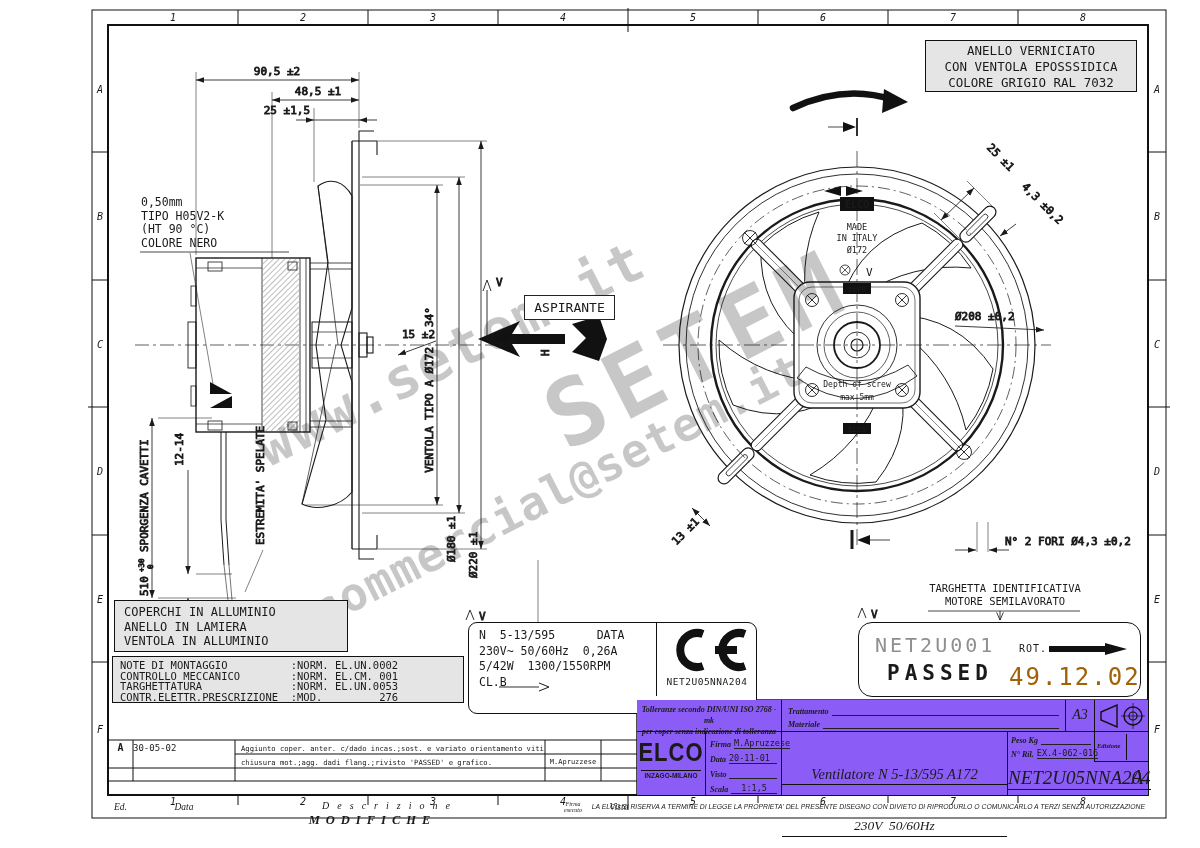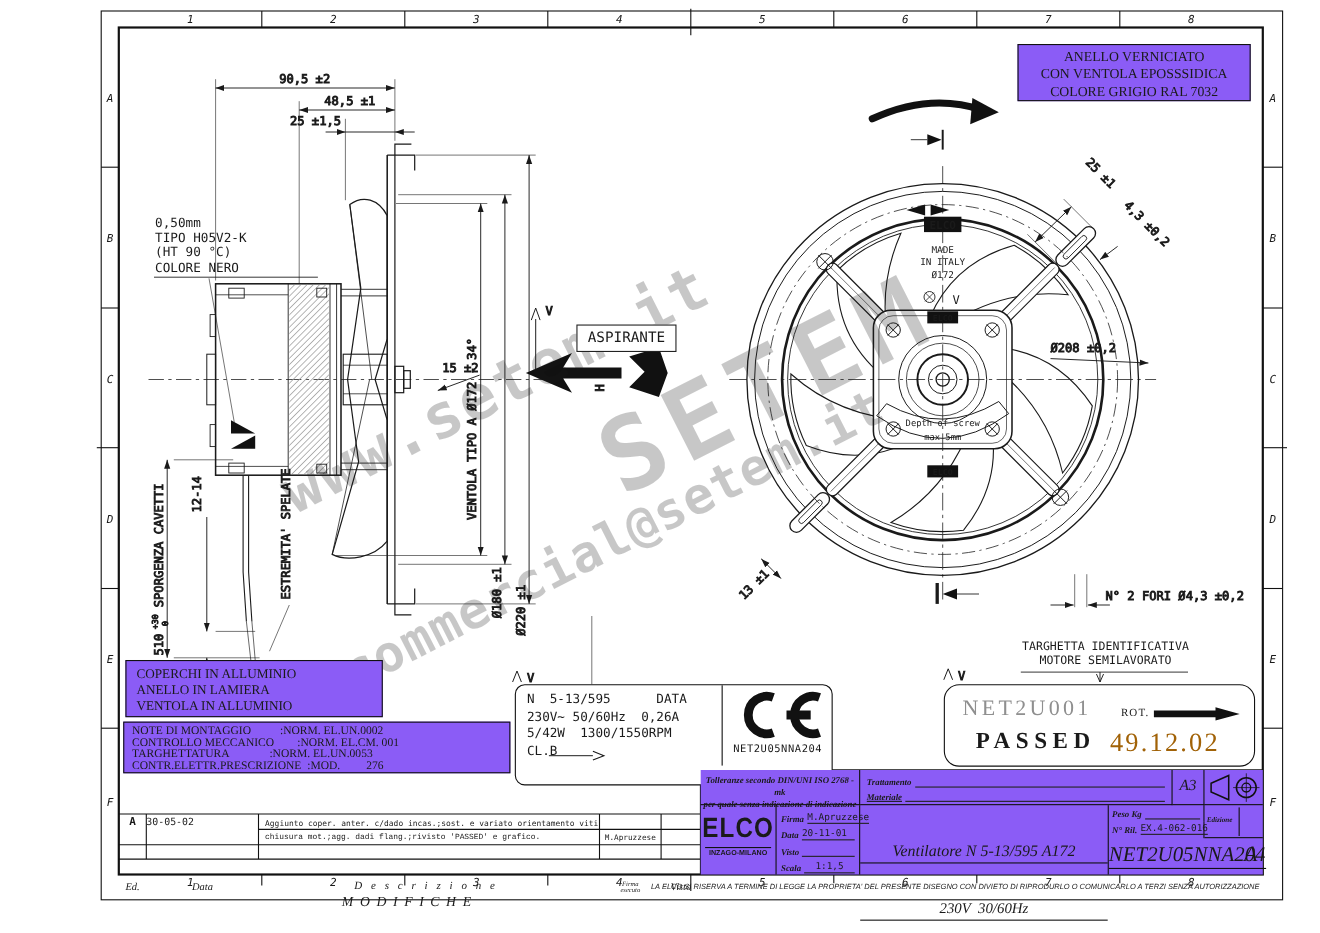--- a/index.html
+++ b/index.html
@@ -3,21 +3,21 @@
 <meta charset="utf-8">
 <style>
   html,body{margin:0;padding:0;background:#fff;}
   #sheet{position:relative;width:1200px;height:848px;background:#fff;overflow:hidden;
          font-family:"DejaVu Sans Mono",monospace;color:#1a1a1a;}
   .abs{position:absolute;}
   .mono{font-family:"DejaVu Sans Mono",monospace;}
   .ser{font-family:"Liberation Serif",serif;margin-top:32px;}
   .sans{font-family:"Liberation Sans",sans-serif;}
   .pre{white-space:pre;}
-  .box{border:1.3px solid #111;background:#8b5cf6;box-sizing:border-box;font-family:Liberation Serif, serif;}
+  .box{border:1.3px solid #111;background:#e5e5e5;box-sizing:border-box;}
   .cell{position:absolute;box-sizing:border-box;}
   svg text{font-family:"DejaVu Sans Mono",monospace;fill:#1a1a1a;}
   .dim{font-size:11px;}
   .fieldrow{display:flex;align-items:flex-end;}
   .flab{font:italic bold 8px "Liberation Serif",serif;white-space:nowrap;}
   .fval{flex:1;border-bottom:1px solid #222;font:8.5px "DejaVu Sans Mono",monospace;
         margin-left:3px;white-space:nowrap;line-height:10px;}
 </style>
 </head>
 <body>
@@ -435,42 +435,42 @@
     <line x1="2" y1="6" x2="42" y2="6" stroke="#1a1a1a" stroke-width="0.9"></line>
     <path d="M42,2 L52,6 L42,10" fill="none" stroke="#1a1a1a" stroke-width="1"></path>
   </svg>
 </div>
 
 <div class="abs mono" style="left:902px;top:582px;width:206px;text-align:center;font-size:10.5px;line-height:12.5px;">
   <div>TARGHETTA IDENTIFICATIVA</div>
   <div>MOTORE SEMILAVORATO</div>
 </div>
 
-<div class="abs mono" style="left:858px;top:622px;width:283px;height:75px;border:1.3px solid #111;border-radius:14px;background:#fff;box-sizing:border-box;font-family:Liberation Serif, serif;">
+<div class="abs mono" style="left:858px;top:622px;width:283px;height:75px;border:1.3px solid #111;border-radius:14px;background:#fff;box-sizing:border-box;">
   <div class="abs" style="left:16px;top:10px;font-size:20px;color:#8f8f8f;letter-spacing:3px;">NET2U001</div>
   <div class="abs" style="left:160px;top:20px;font-size:10px;letter-spacing:1px;">ROT.</div>
   <svg class="abs" style="left:188px;top:18px" width="92" height="16">
     <path d="M2,5 H58 V2 L80,8 L58,14 V11 H2 Z" fill="#111"></path>
   </svg>
   <div class="abs" style="left:28px;top:38px;font-size:21px;font-weight:bold;letter-spacing:5px;">PASSED</div>
   <div class="abs" style="left:150px;top:40px;font-size:24px;color:#a16207;letter-spacing:2px;">49.12.02</div>
 </div>
 
 <div class="abs" style="left:637px;top:700px;width:511px;height:95px;box-sizing:border-box;background:#8b5cf6;">
   <div class="cell" style="left:0;top:0;width:145px;height:32px;border-right:1px solid #111;border-bottom:1px solid #111;
               text-align:center;font:italic bold 8px 'Liberation Serif',serif;line-height:11px;padding-top:4px;">
     <div>Tolleranze secondo DIN/UNI ISO 2768 - mk</div>
-    <div>per quale senza indicazione di indicazione</div>
+    <div>per coper senza indicazione di tolleranza</div>
   </div>
   <div class="cell" style="left:145px;top:0;width:284px;height:32px;border-right:1px solid #111;border-bottom:1px solid #111;padding:3px 6px 0 6px;">
     <div class="fieldrow" style="height:13px;">
           <span class="flab">Trattamento</span>
           <span class="fval"></span>
         </div>
-    <div class="fieldrow" style="height:13px;text-decoration:underline;">
+    <div class="fieldrow" style="height:13px;">
           <span class="flab">Materiale</span>
           <span class="fval"></span>
         </div>
   </div>
   <div class="cell" style="left:429px;top:0;width:29px;height:32px;border-right:1px solid #111;border-bottom:1px solid #111;
               text-align:center;font:italic 14px 'Liberation Serif',serif;line-height:30px;">A3</div>
   <div class="cell" style="left:458px;top:0;width:53px;height:32px;border-bottom:1px solid #111;">
     <svg width="53" height="32">
       <path d="M6,12 L22,5 L22,27 L6,20 Z" fill="none" stroke="#111" stroke-width="1.4"></path>
       <circle cx="38" cy="16" r="9" fill="none" stroke="#111" stroke-width="1.4"></circle>
@@ -496,21 +496,21 @@
           <span class="flab">Visto</span>
           <span class="fval"></span>
         </div>
     <div class="fieldrow" style="height:15px;">
           <span class="flab">Scala</span>
           <span class="fval" style="text-align:center;">1:1,5</span>
         </div>
   </div>
   <div class="cell" style="left:145px;top:32px;width:226px;height:63px;border-right:1px solid #111;">
     <div class="ser" style="height:20px;border-bottom:1px solid #111;text-align:center;font-style:italic;font-size:14.5px;line-height:20px;white-space:nowrap;">Ventilatore N 5-13/595 A172</div>
-    <div class="ser pre" style="height:19px;border-bottom:1px solid #111;text-align:center;font-style:italic;font-size:13.5px;line-height:18px;">230V  30/60Hz</div>
+    <div class="ser pre" style="height:19px;border-bottom:1px solid #111;text-align:center;font-style:italic;font-size:13.5px;line-height:18px;">230V  50/60Hz</div>
     <div style="height:19px;border-bottom:1px solid #111;"></div>
   </div>
   <div class="cell" style="left:371px;top:32px;width:87px;height:15px;border-right:1px solid #111;padding:2px 3px 0 3px;box-sizing:border-box;">
     <div class="fieldrow" style="height:11px;">
           <span class="flab">Peso Kg</span>
           <span class="fval"></span>
         </div>
   </div>
   <div class="cell" style="left:371px;top:47px;width:87px;height:15px;border-right:1px solid #111;padding:1px 3px 0 3px;box-sizing:border-box;">
     <div class="fieldrow" style="height:11px;">
@@ -525,28 +525,28 @@
   </div>
   <div class="cell" style="left:371px;top:62px;width:140px;height:33px;text-align:center;">
     <span class="ser" style="display:inline-block;font-style:italic;font-size:19px;border-bottom:1px solid #111;margin-top:5px;white-space:nowrap;">NET2U05NNA204</span>
   </div>
 </div>
 
 <div class="abs" style="left:0;top:0;width:0;height:0;">
   <div class="abs mono" style="left:108px;top:742px;width:25px;text-align:center;font-size:10px;font-weight:bold;">A</div>
   <div class="abs mono" style="left:133px;top:743px;width:102px;text-align:left;font-size:9px;">30-05-02</div>
   <div class="abs mono" style="left:241px;top:744px;font-size:7.2px;white-space:nowrap;">Aggiunto coper. anter. c/dado incas.;sost. e variato orientamento viti</div>
-  <div class="abs mono" style="left:241px;top:758px;font-size:7.2px;white-space:nowrap;font-family:Liberation Mono, monospace;">chiusura mot.;agg. dadi flang.;rivisto 'PASSED' e grafico.</div>
+  <div class="abs mono" style="left:241px;top:758px;font-size:7.2px;white-space:nowrap;">chiusura mot.;agg. dadi flang.;rivisto 'PASSED' e grafico.</div>
   <div class="abs mono" style="left:545px;top:758px;width:56px;text-align:center;font-size:7px;">M.Apruzzese</div>
   <div class="abs ser" style="left:108px;top:770px;width:25px;text-align:center;font-style:italic;font-size:9.5px;">Ed.</div>
   <div class="abs ser" style="left:133px;top:770px;width:102px;text-align:center;font-style:italic;font-size:9.5px;">Data</div>
   <div class="abs ser" style="left:235px;top:768px;width:310px;text-align:center;font-style:italic;font-size:10px;letter-spacing:8px;">Descrizione</div>
   <div class="abs ser" style="left:545px;top:769px;width:56px;text-align:center;font-style:italic;font-size:6px;line-height:6px;">
     <div>Firma</div>
     <div>esecuto</div>
   </div>
   <div class="abs ser" style="left:601px;top:770px;width:36px;text-align:center;font-style:italic;font-size:9.5px;">Visto</div>
-  <div class="abs ser" style="left:108px;top:781px;width:529px;text-align:center;font-style:italic;font-weight:normal;font-size:12.5px;letter-spacing:6px;">MODIFICHE</div>
+  <div class="abs ser" style="left:108px;top:781px;width:529px;text-align:center;font-style:italic;font-weight:bold;font-size:12.5px;letter-spacing:6px;">MODIFICHE</div>
 </div>
 
 <div class="abs sans" style="left:500px;top:803px;width:645px;text-align:right;font-style:italic;font-size:6.8px;color:#222;">LA ELCO SI RISERVA A TERMINE DI LEGGE LA PROPRIETA' DEL PRESENTE DISEGNO CON DIVIETO DI RIPRODURLO O COMUNICARLO A TERZI SENZA AUTORIZZAZIONE</div>
 
 </div>
 
 </body></html>

